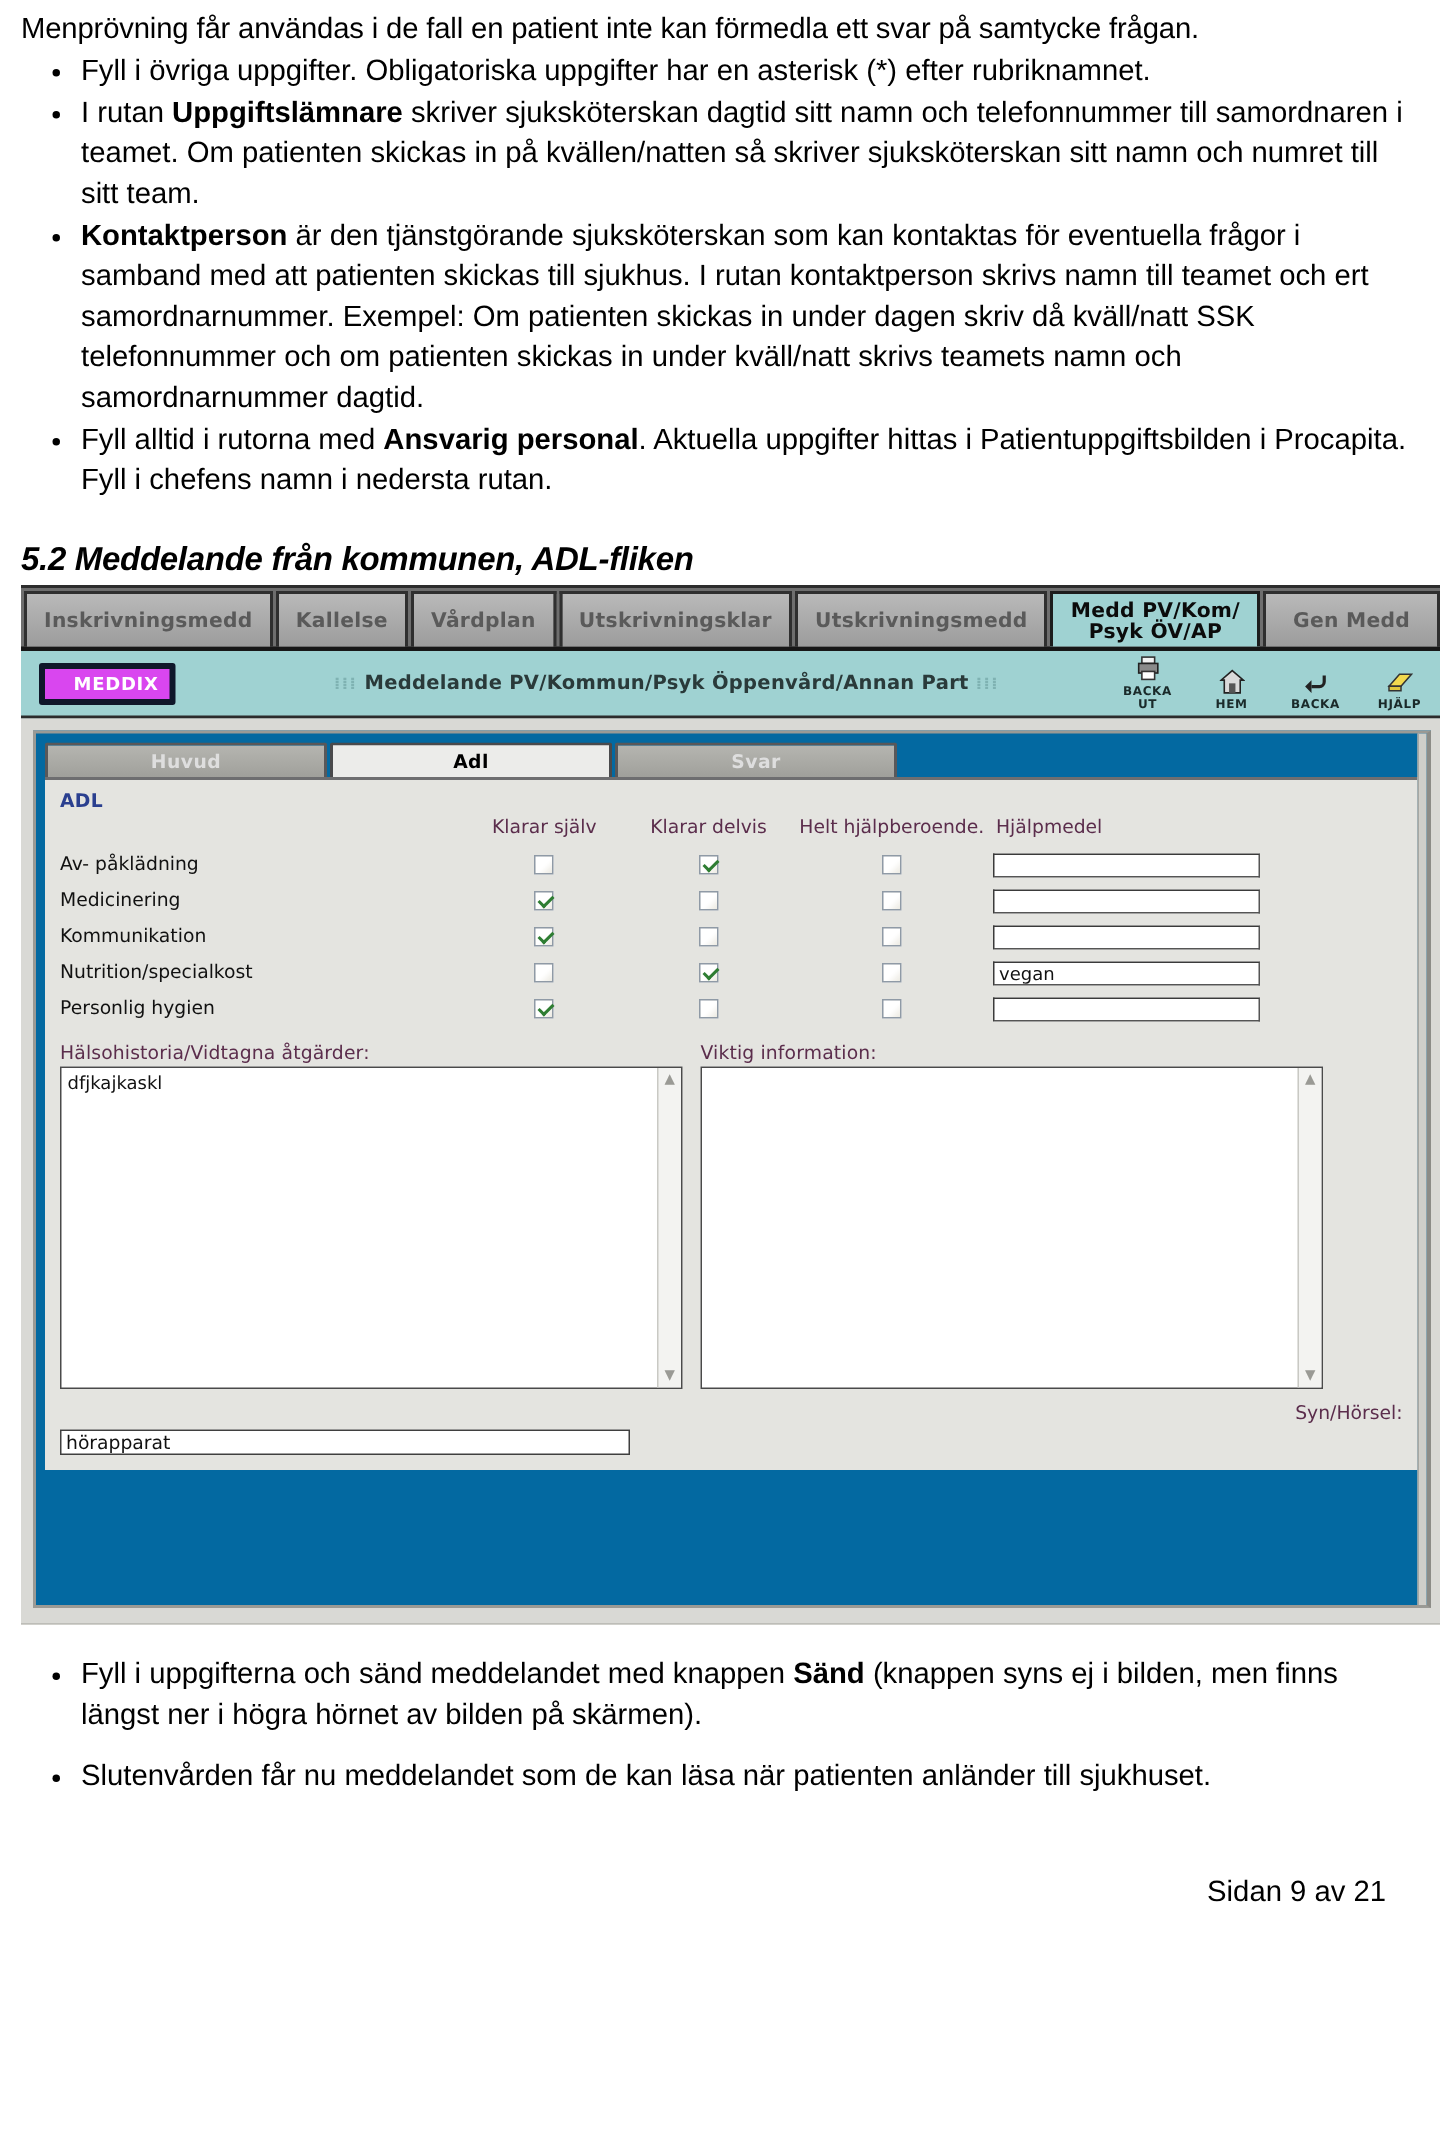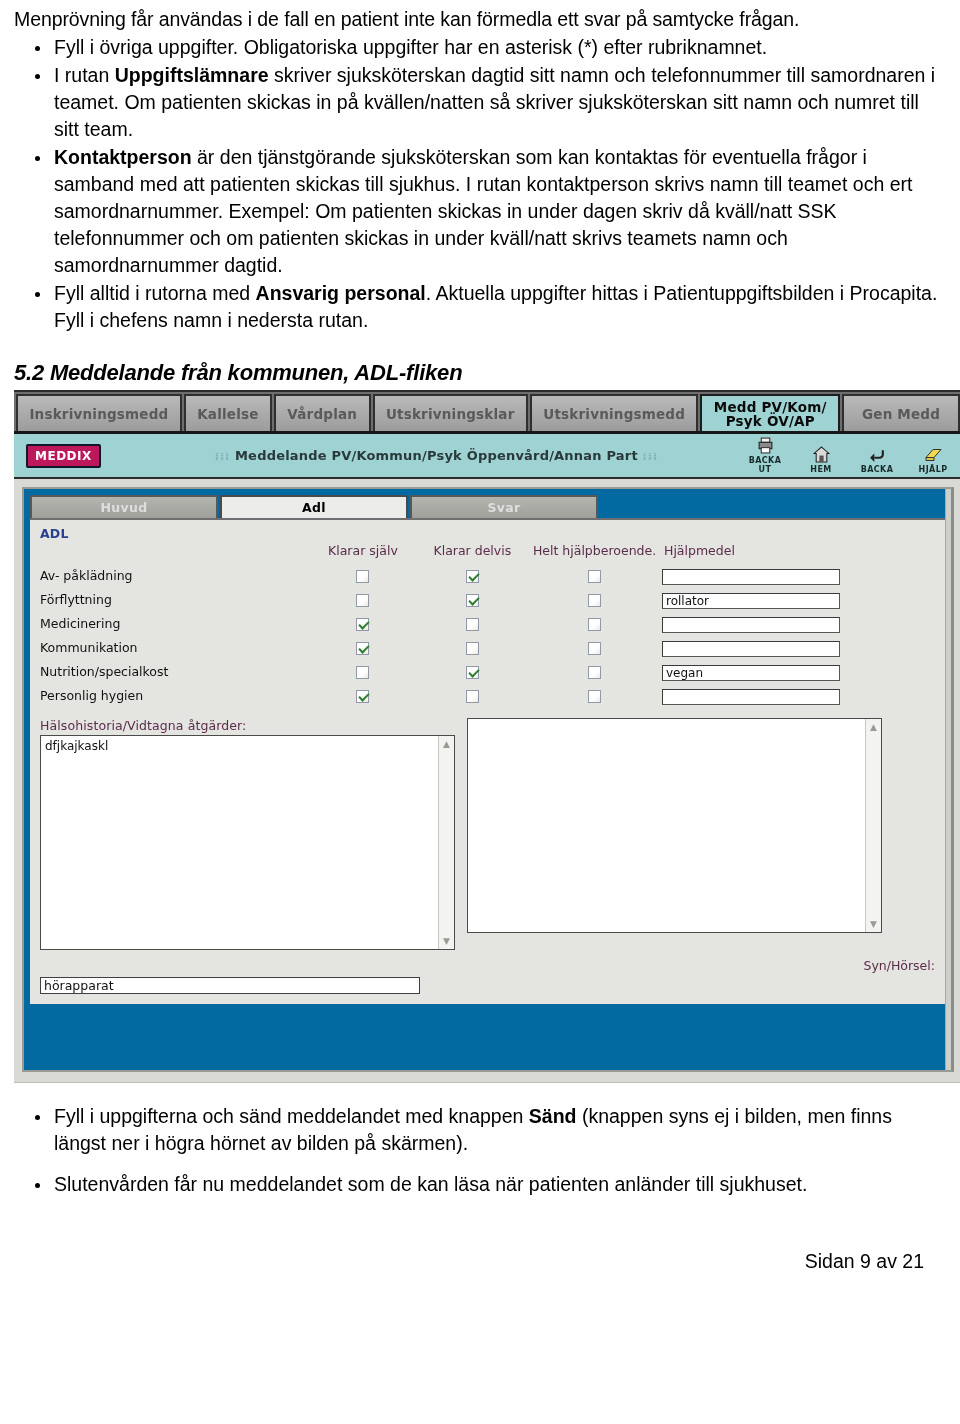--- a/index.html
+++ b/index.html
@@ -97,27 +97,27 @@
   
   .appbar {
     display: flex;
     align-items: center;
     background: #9fd2d2;
     height: 45px;
     border-bottom: 2px solid #2c2c2c;
     padding: 0 6px 0 12px;
   }
   .logo {
-    background: #be185d;
+    background: #d946ef;
     color: #ffffff;
     font-size: 12px;
     font-weight: bold;
     letter-spacing: 0.5px;
-    padding: 3px 7px 3px 7px;
-    border: 2px solid #0f172a;
+    padding: 3px 7px 3px 19px;
+    border: 4px solid #0f172a;
     border-radius: 2px;
     font-family: "DejaVu Sans", sans-serif;
   }
   .appbar-title {
     flex: 1 1 auto;
     text-align: center;
     font-size: 13px;
     font-weight: bold;
     color: #2a3a3a;
     letter-spacing: 0.2px;
@@ -431,27 +431,20 @@
             </thead>
             <tbody id="adl-rows">
                 <tr>
                   <td class="label">Av- påklädning</td>
                   <td class="cbcell"><span class="cb"></span></td>
                   <td class="cbcell"><span class="cb checked"></span></td>
                   <td class="cbcell"><span class="cb"></span></td>
                   <td class="aidcell"><input class="aidbox" style=""></td>
                 </tr>
                 <tr>
-                  <td class="label">Förflyttning</td>
-                  <td class="cbcell"><span class="cb"></span></td>
-                  <td class="cbcell"><span class="cb checked"></span></td>
-                  <td class="cbcell"><span class="cb"></span></td>
-                  <td class="aidcell"><input class="aidbox" value="rollator" style=""></td>
-                </tr>
-                <tr>
                   <td class="label">Medicinering</td>
                   <td class="cbcell"><span class="cb checked"></span></td>
                   <td class="cbcell"><span class="cb"></span></td>
                   <td class="cbcell"><span class="cb"></span></td>
                   <td class="aidcell"><input class="aidbox" style=""></td>
                 </tr>
                 <tr>
                   <td class="label">Kommunikation</td>
                   <td class="cbcell"><span class="cb checked"></span></td>
                   <td class="cbcell"><span class="cb"></span></td>
@@ -480,20 +473,21 @@
                 <div class="ta-label">Hälsohistoria/Vidtagna åtgärder:</div>
                 <div class="ta-wrap">
                   <div class="ta-text">dfjkajkaskl</div>
                   <div class="ta-scroll">
                     <div class="ta-arrow">▲</div>
                     <div class="ta-arrow">▼</div>
                   </div>
                 </div>
               </div>
               <div class="ta-col">
+                <div class="ta-label">Viktig information:</div>
                 <div class="ta-wrap">
                   <div class="ta-text"></div>
                   <div class="ta-scroll">
                     <div class="ta-arrow">▲</div>
                     <div class="ta-arrow">▼</div>
                   </div>
                 </div>
               </div>
             </div>
 

